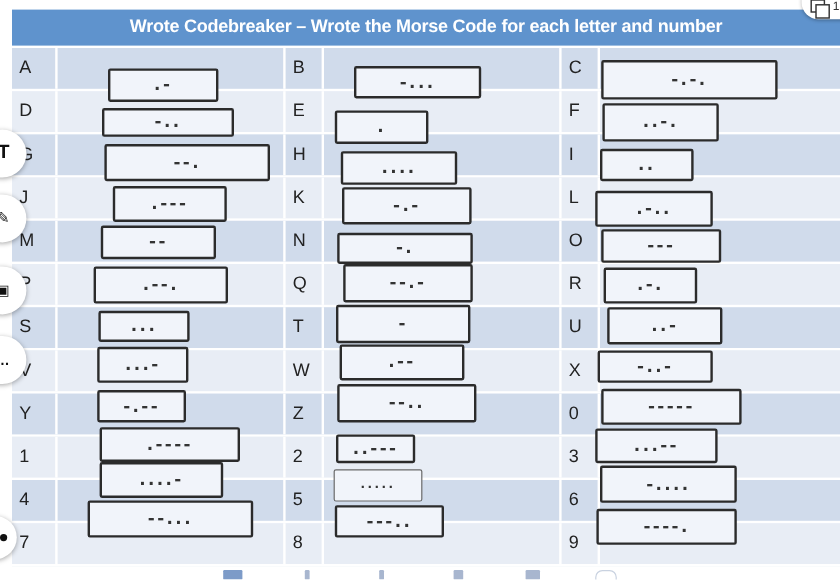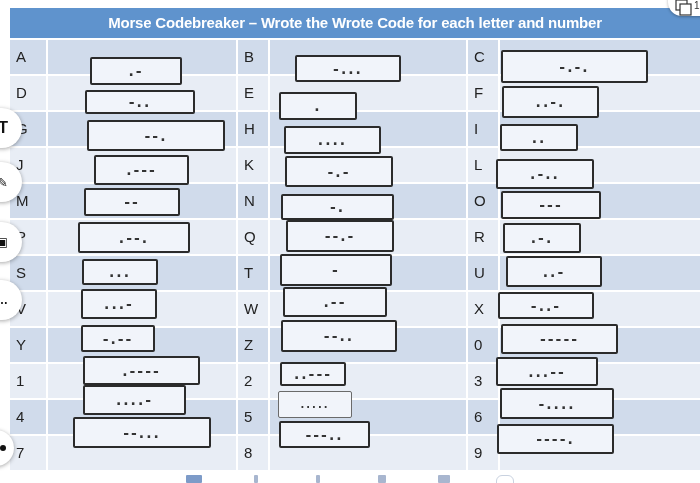--- a/index.html
+++ b/index.html
@@ -52,21 +52,21 @@
     background:#ffffff; border-radius:14px; box-shadow:0 1px 3px rgba(0,0,0,0.3);
   }
   .bottom-icons {
     position:absolute; left:0; top:473px; width:700px; height:10px;
   }
   .bi { position:absolute; top:2px; width:10px; height:8px; background:#a8b6cf; border-radius:1px; }
 </style>
 </head>
 <body>
 
-<div class="title-bar">Morse Codebreaker – Wrote the Wrote Code for each letter and number</div>
+<div class="title-bar">Wrote Codebreaker – Wrote the Morse Code for each letter and number</div>
 
 <div class="grid">
 
   <div class="row odd" style="top:0px">
     <div class="cell-letter" style="left:0;width:38px">A</div>
     <div class="cell-answer" style="left:38px;width:190px"></div>
     <div class="cell-letter" style="left:228px;width:32px">B</div>
     <div class="cell-answer" style="left:260px;width:198px"></div>
     <div class="cell-letter" style="left:458px;width:32px">C</div>
   </div>

